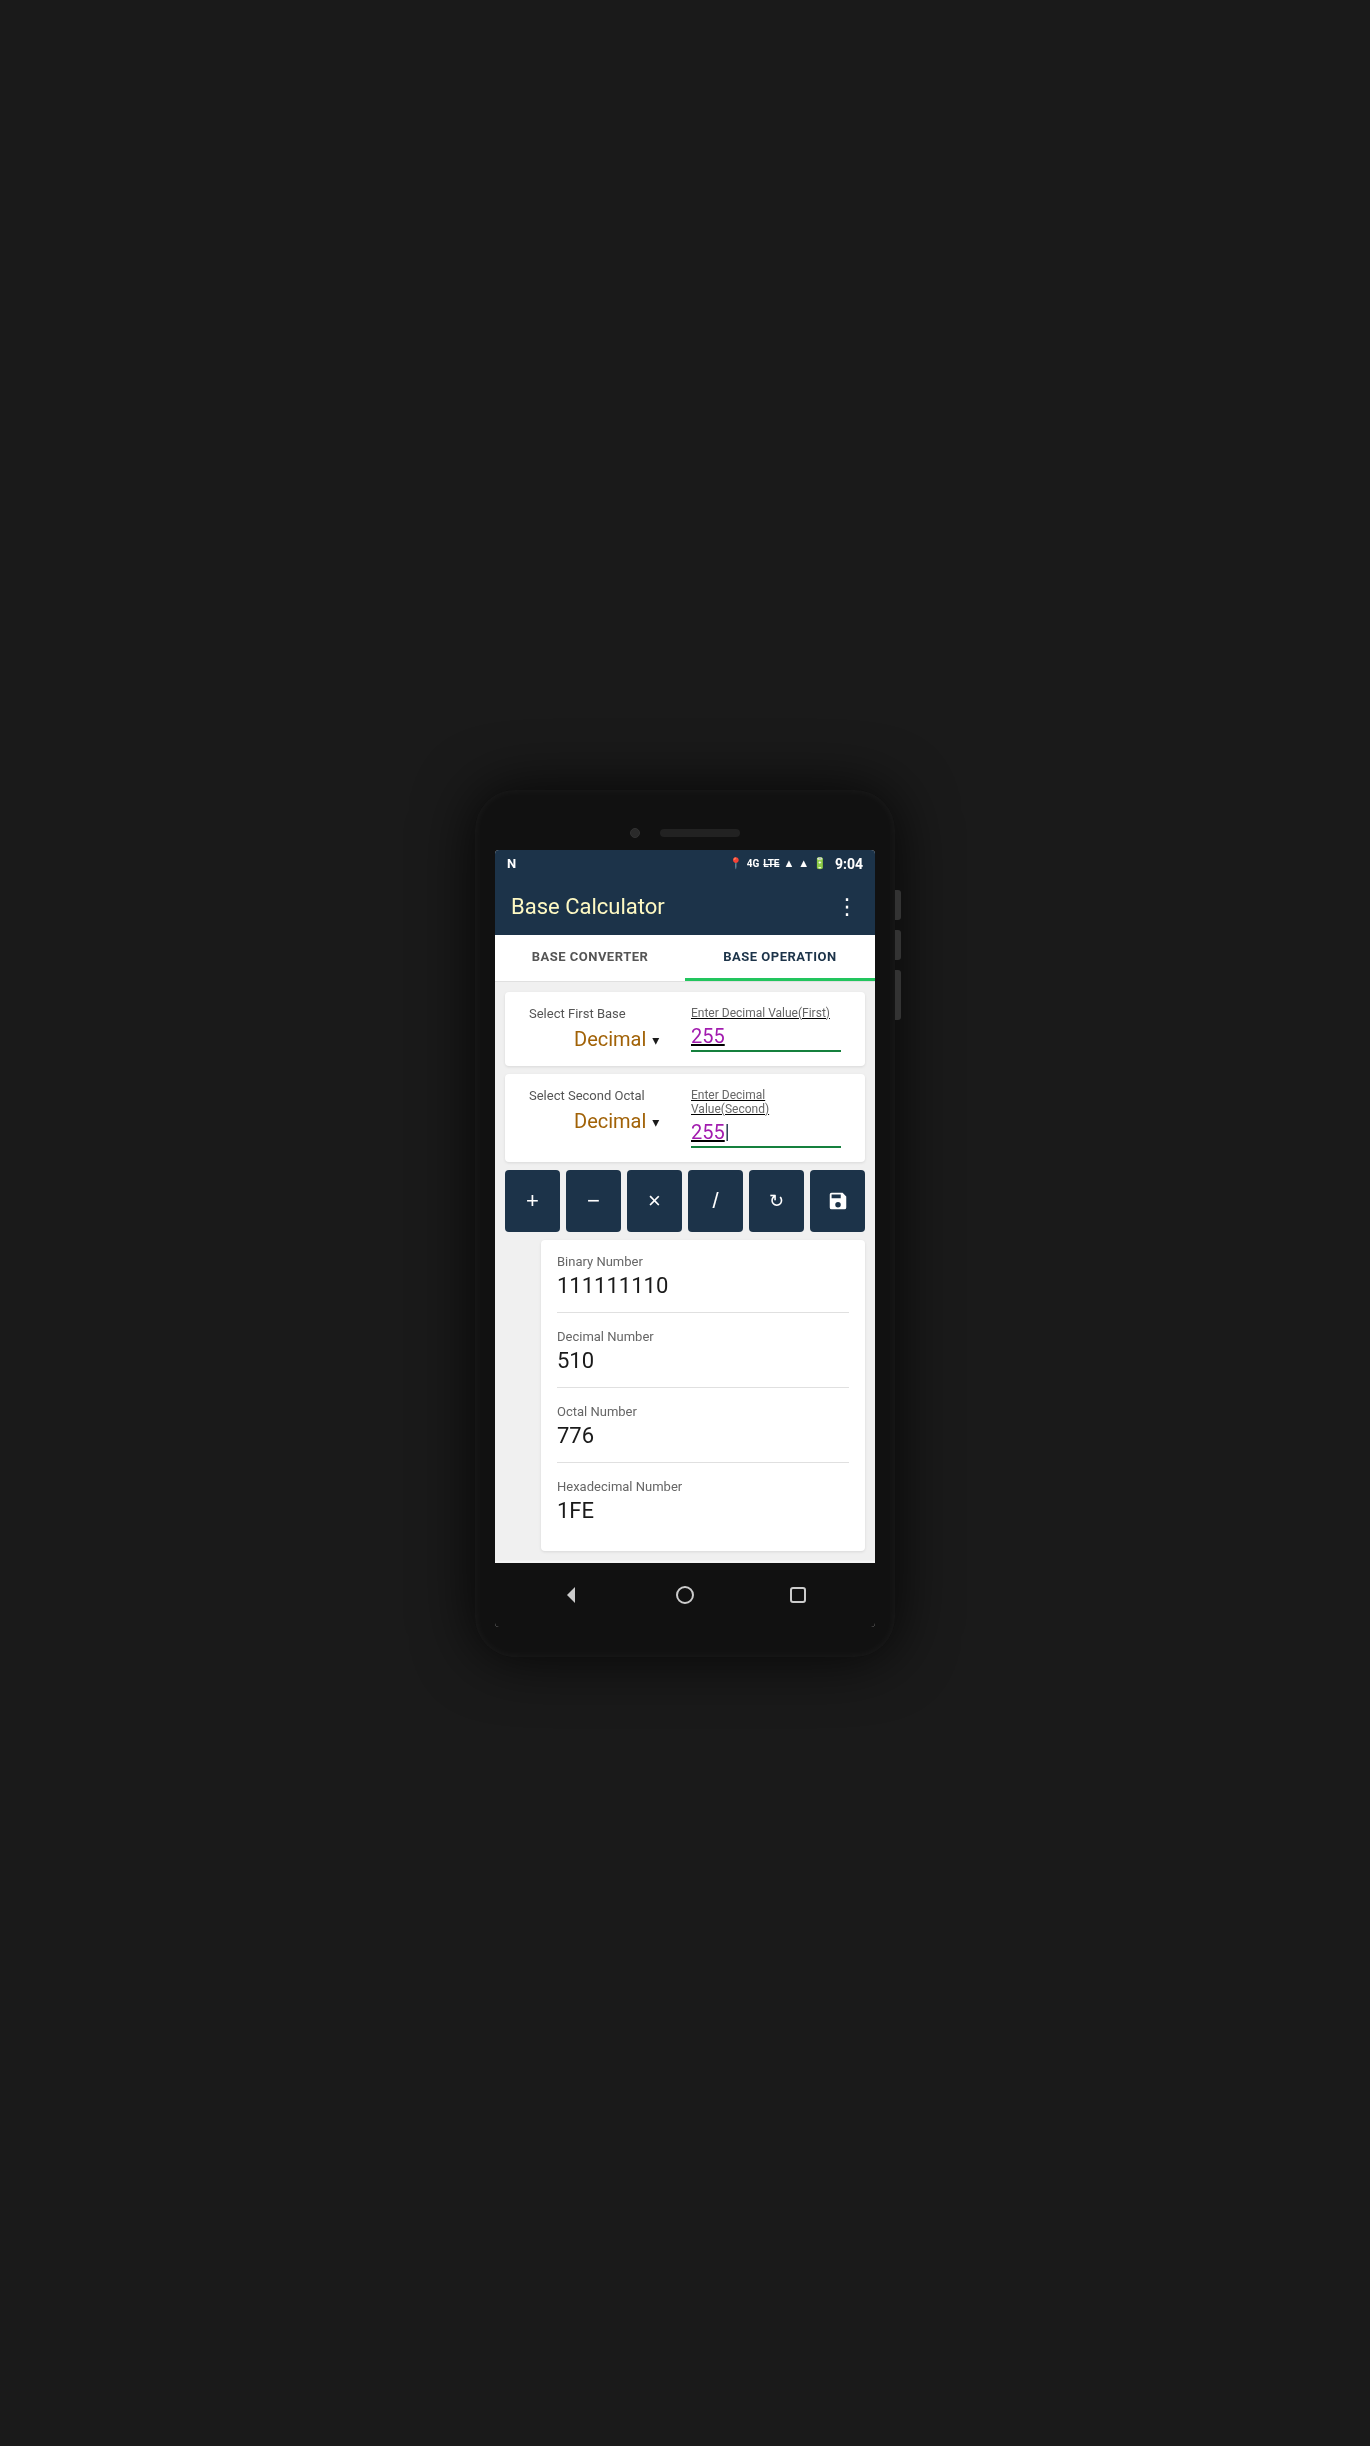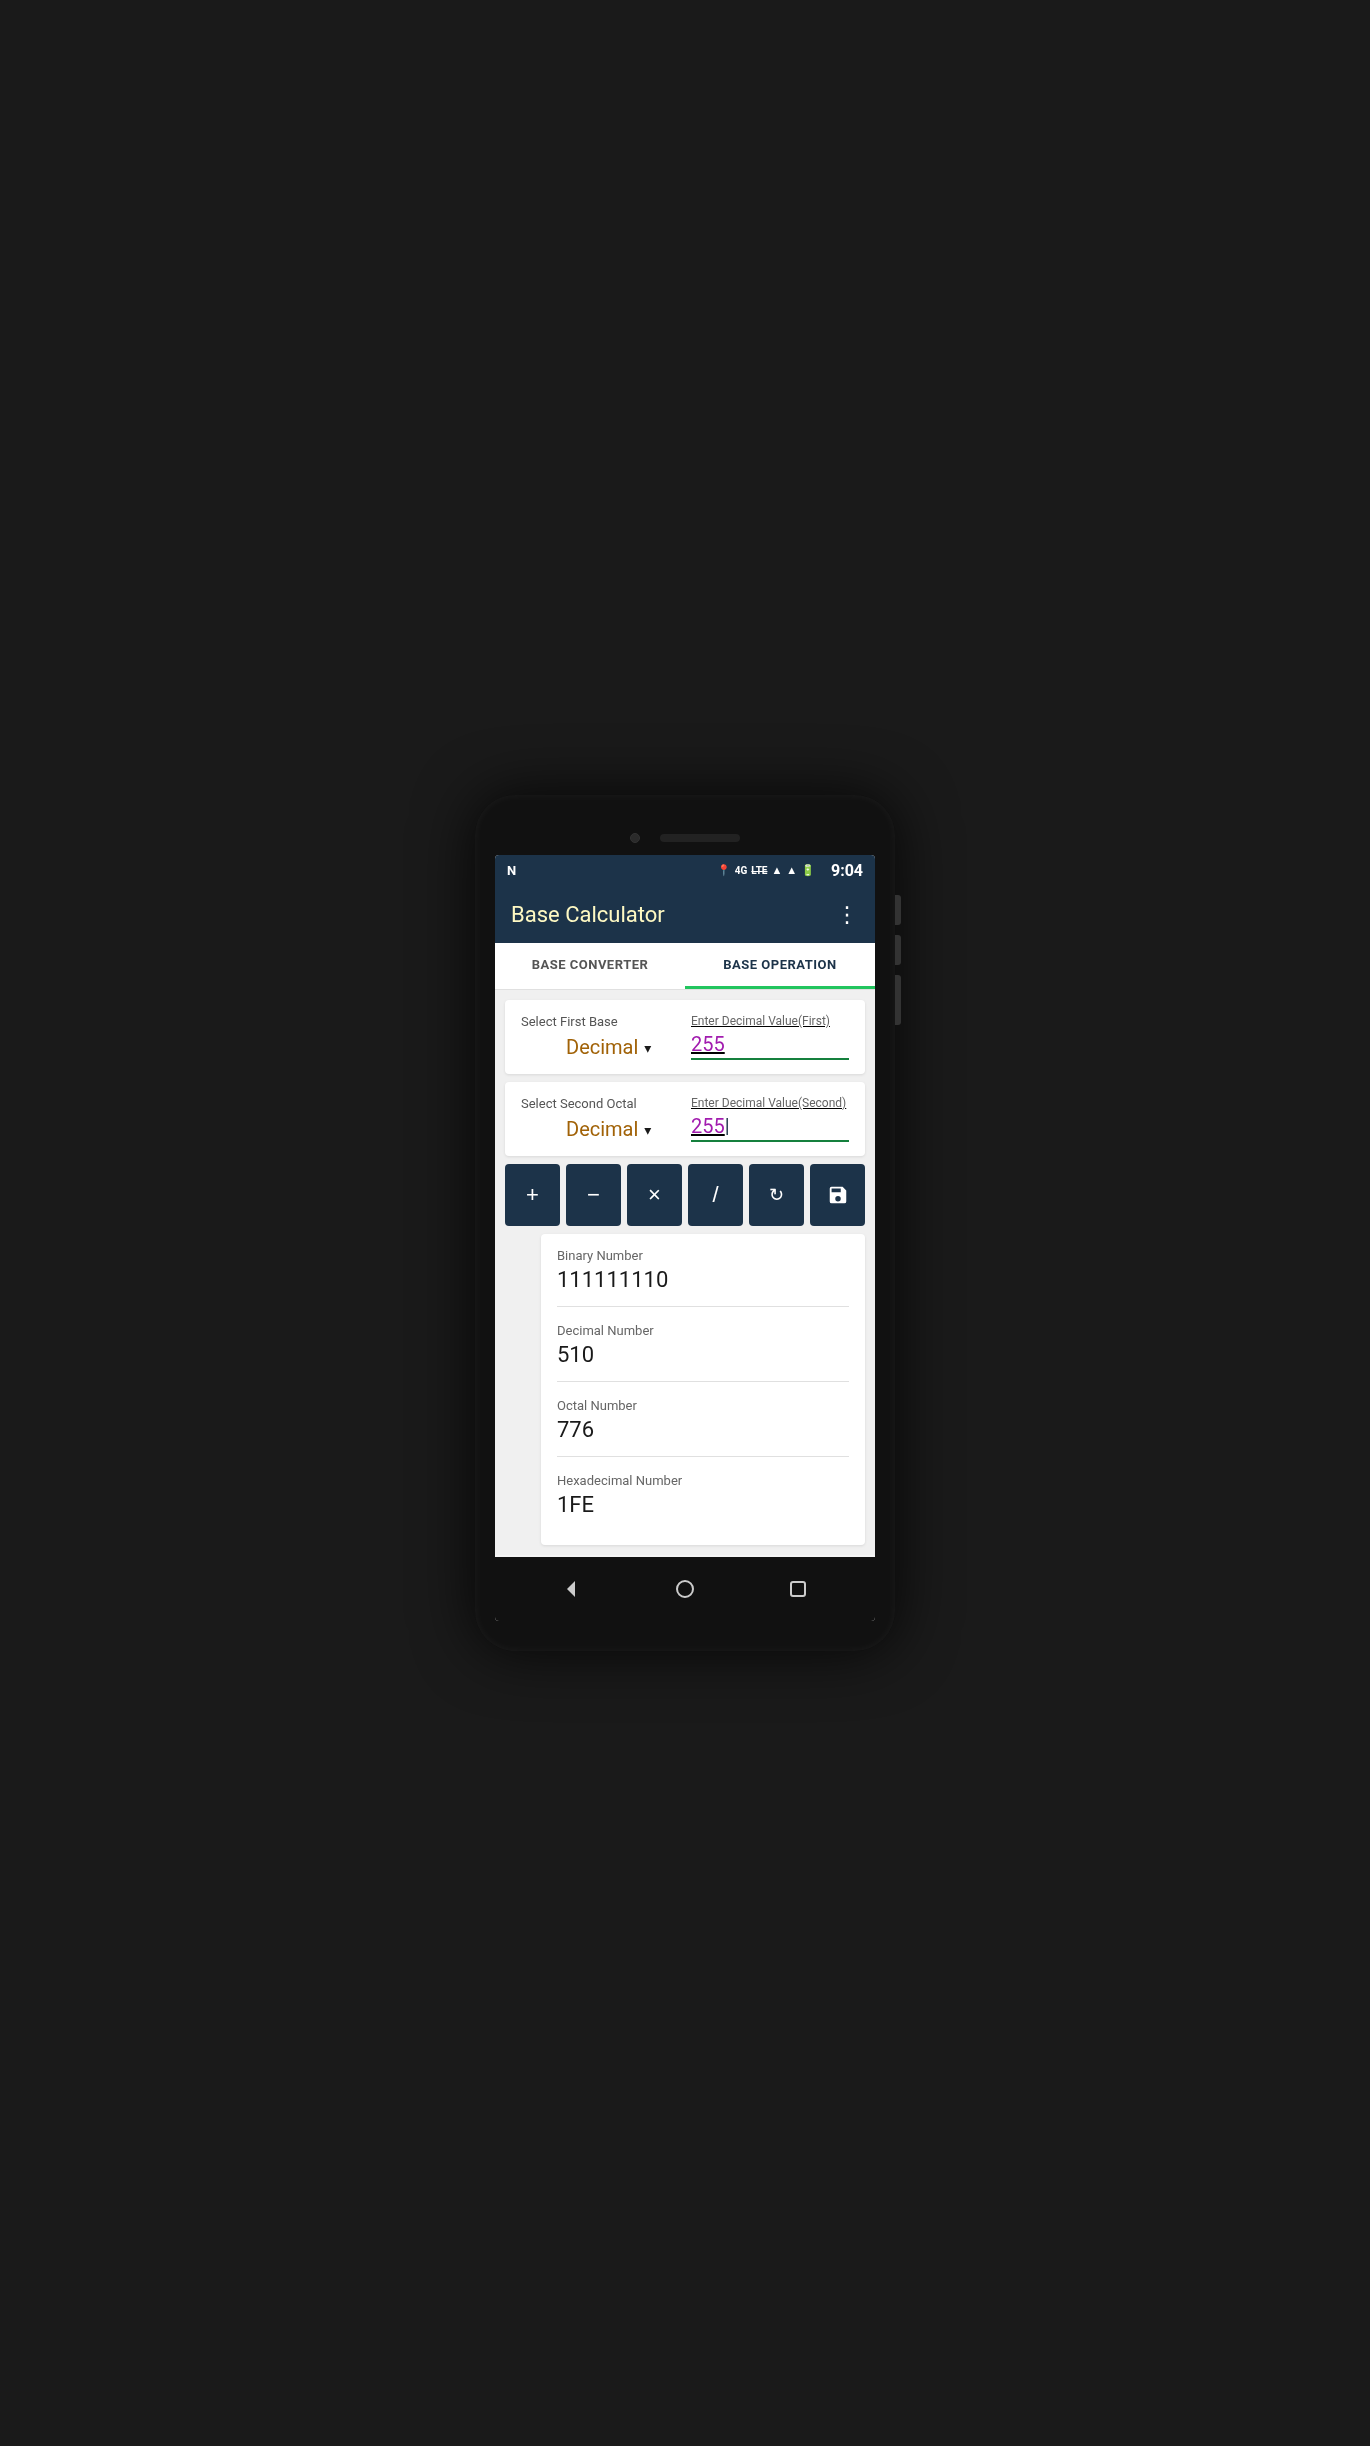--- a/index.html
+++ b/index.html
@@ -68,22 +68,22 @@
 
     .status-right {
       display: flex;
       align-items: center;
       gap: 4px;
       font-size: 11px;
     }
 
     .status-time {
       font-weight: bold;
-      font-size: 16px;
-      margin-left: 12px;
+      font-size: 14px;
+      margin-left: 4px;
     }
 
     
     .app-bar {
       background: #1c3349;
       color: white;
       display: flex;
       justify-content: space-between;
       align-items: center;
       padding: 16px 16px;
@@ -132,21 +132,21 @@
       padding: 10px;
       display: flex;
       flex-direction: column;
       gap: 8px;
     }
 
     
     .card {
       background: white;
       border-radius: 4px;
-      padding: 14px 16px;
+      padding: 14px 24px;
       box-shadow: 0 1px 3px rgba(0,0,0,0.1);
     }
 
     .card-label {
       font-size: 13px;
       color: #555;
       margin-bottom: 6px;
     }
 
     .card-row {

